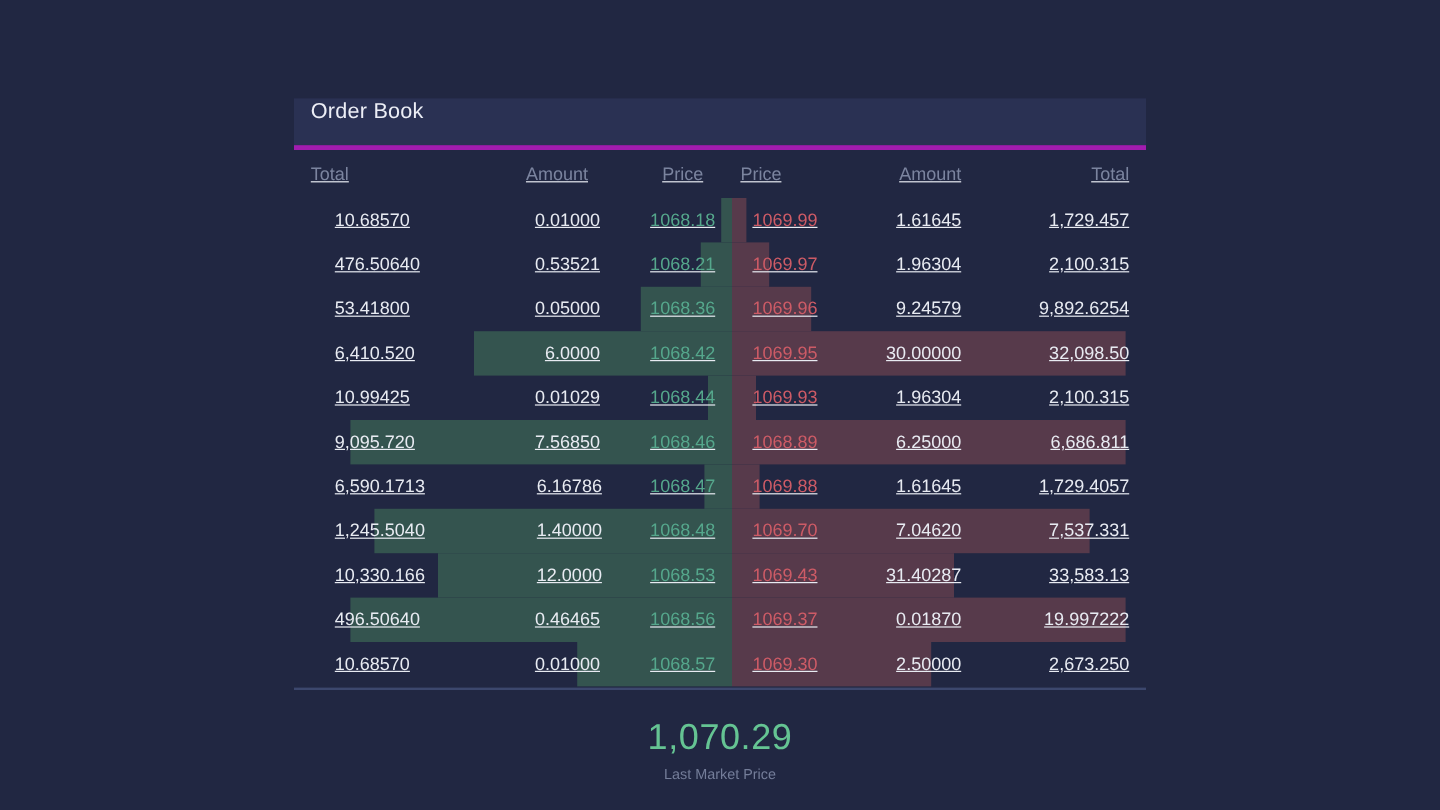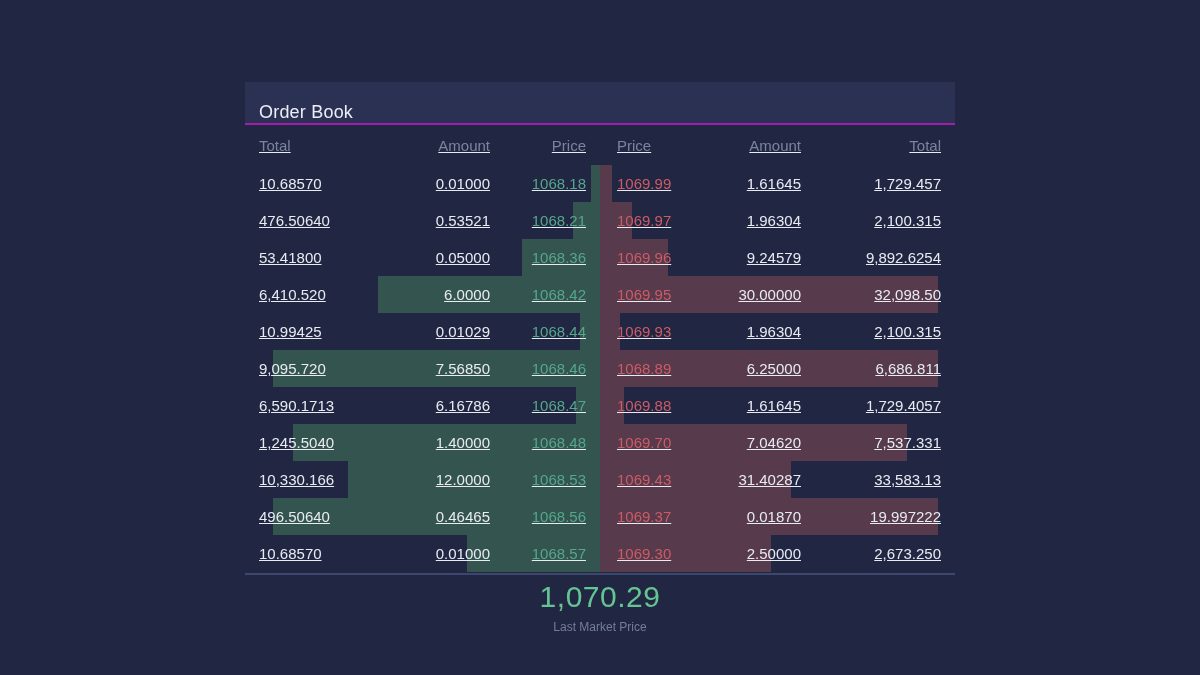--- a/index.html
+++ b/index.html
@@ -11,23 +11,23 @@
     position:relative;
   }
   .panel {
     position:absolute;
     left:245px; top:82px;
     width:710px;
   }
   .titlebar {
     height:43px;
     background:#2a3153;
-    border-bottom:2px solid #a21caf;
+    border-bottom:4px solid #a21caf;
     display:flex;
-    align-items:flex-end;
+    align-items:flex-start;
     padding-left:14px;
   }
   .titlebar .title {
     font-size:18px;
     color:#eceef6;
     letter-spacing:.2px;
   }
   .table-area { padding:0 14px; }
   .hdr-row, .ob-row {
     display:flex;
@@ -42,39 +42,39 @@
   }
   .hdr-row { height:40px; align-items:center; }
   .hdr-row .cell { color:#7b849f; font-size:15px; }
   .cell { font-size:15px; position:relative; z-index:2; white-space:nowrap; }
   .c-total-l { flex:1; text-align:left; }
   .c-amount-l { width:150px; text-align:right; }
   .c-price-l { width:110px; text-align:right; padding-right:14px; }
   .c-price-r { width:110px; text-align:left; padding-left:17px; }
   .c-amount-r { flex:1; text-align:right; }
   .c-total-r { width:140px; text-align:right; }
-  .rows { position:relative; }
+  .rows { position:relative;margin-left:20px; }
   .ob-row { height:37px; }
   .ob-row .half > .cell { color:#e8ebf2; }
   .bid-price { color:#55a78c !important; }
   .ask-price { color:#cd5b66 !important; }
   .bar {
     position:absolute; top:0; bottom:0;
     z-index:1;
   }
   .bar-bid { right:0; background:#34544f; }
   .bar-ask { left:0; background:#573a4b; }
   .footer-divider {
     height:2px;
     background:#3c476d;
     margin-top:1px;
   }
   .footer {
     text-align:center;
-    padding-top:5px;
+    padding-top:23px;
   }
   .last-price {
     font-size:30px;
     font-weight:500;
     color:#65c493;
     letter-spacing:.5px;
   }
   .last-price-label {
     margin-top:6px;
     font-size:12px;

